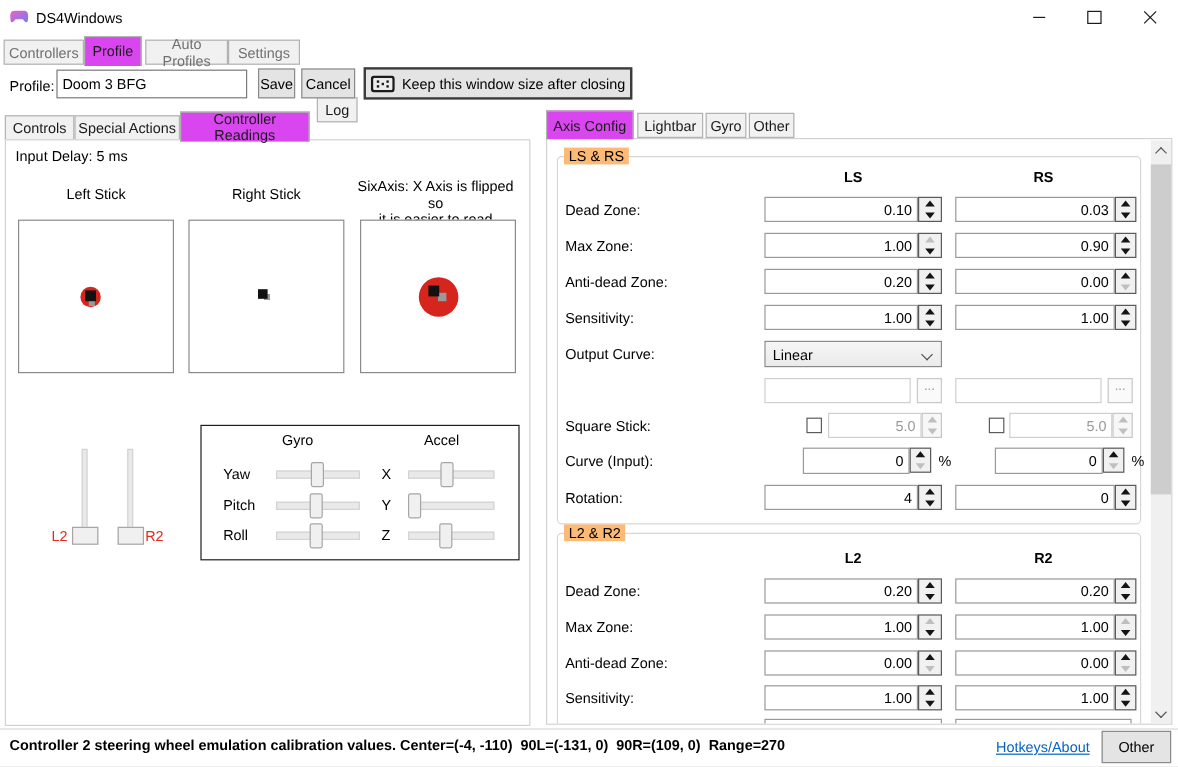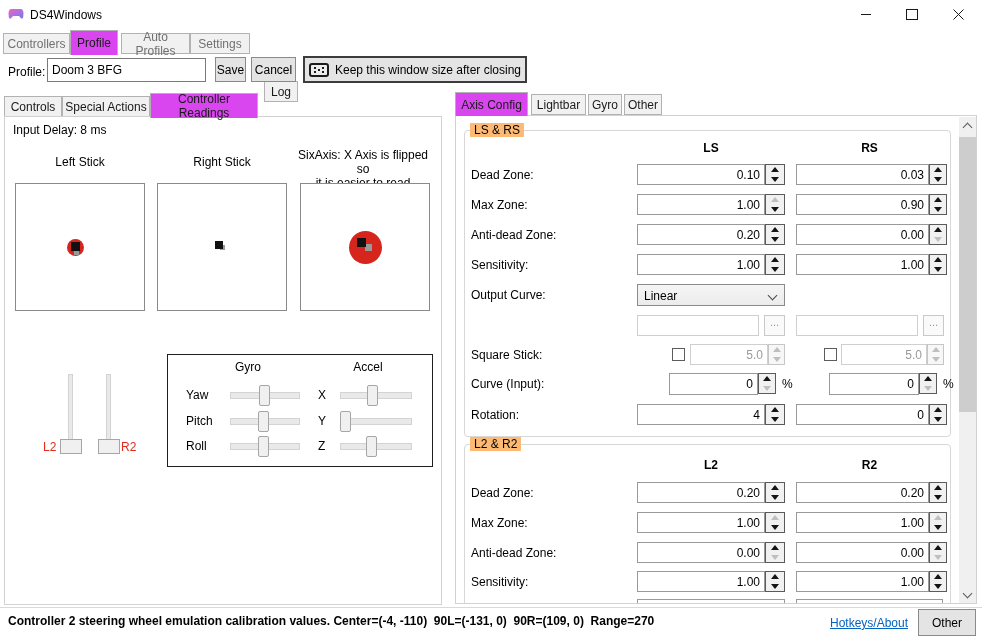--- a/index.html
+++ b/index.html
@@ -135,21 +135,21 @@
       <span>Controls</span>
     </div>
   <div class="tab" style="left:62px;top:96px;width:88px;height:21px;">
       <span>Special Actions</span>
     </div>
   <div class="tab active" style="left:150px;top:93px;width:108px;height:25px;">
       <span>Controller Readings</span>
     </div>
 
   <div class="panel" style="left:4px;top:116px;width:438px;height:489px;">
-    <span class="abs" style="left:8px;top:6px;">Input Delay: 8 ms</span>
+    <span class="abs" style="left:8px;top:6px;">Input Delay: 5 ms</span>
 
     <span class="sticklabel" style="left:10px;top:38px;width:130px;">Left Stick</span>
     <span class="sticklabel" style="left:152px;top:38px;width:130px;">Right Stick</span>
     <span class="sticklabel" style="left:286px;top:31px;width:144px;">
       <span>SixAxis: X Axis is flipped so</span><br>
       <span>it is easier to read</span>
     </span>
 
     <div class="stickbox" style="left:10px;top:66px;">
       <div class="dotred" style="left:51px;top:55px;width:17px;height:17px;background:#d6251d;"></div>

